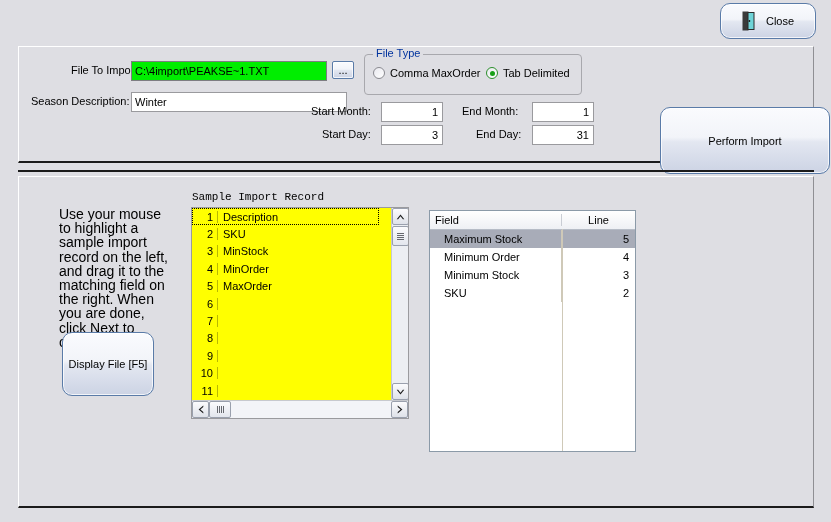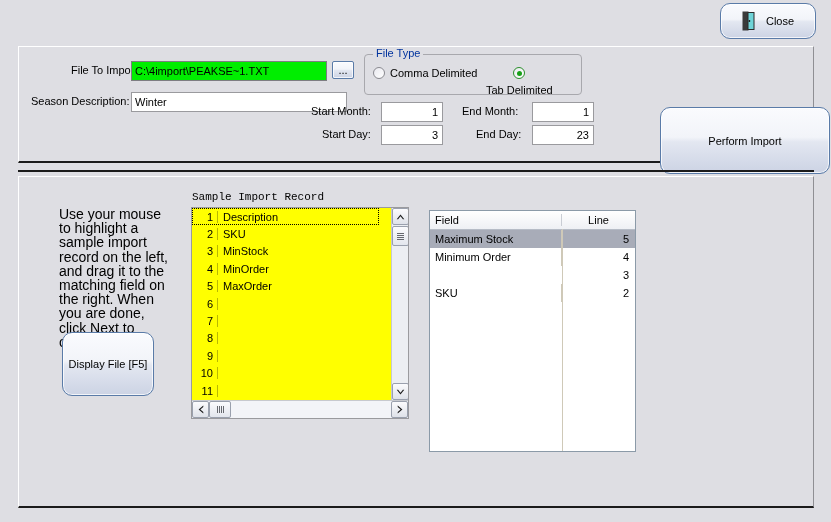--- a/index.html
+++ b/index.html
@@ -98,21 +98,21 @@
     padding: 0 3px;
     color: #00339e;
     font-size: 11px;
   }
   .radio-row {
     position: absolute; top: 20px;
     display: flex; align-items: center; gap: 5px;
     font-size: 11px;
   }
   #radio-comma { left: 354px; }
-  #radio-tab { left: 467px; flex-direction: column; }
+  #radio-tab { left: 467px; }
   .radio-mark {
     width: 12px; height: 12px; border-radius: 50%;
     background: linear-gradient(to bottom right,#e9e9ef,#ffffff);
     border: 1px solid #8a8a90;
     box-sizing: border-box;
     display:flex; align-items:center; justify-content:center;
     flex: 0 0 auto;
   }
   .radio-mark.on { border-color:#2c8f2c; }
   .radio-mark.on::after {
@@ -268,21 +268,21 @@
     font-size: 11px;
     align-items: center;
   }
   #grid-head .hc1 { width: 132px; padding-left: 5px; box-sizing: border-box; border-right: 1px solid #c9cdd4; }
   #grid-head .hc2 { flex:1; text-align: center; }
   .grow {
     display: flex; height: 18px; align-items: center;
     font-size: 11px;
   }
   .grow.sel { background: #a8acb8; }
-  .grow .c1 { width: 132px; padding-left: 5px; box-sizing: border-box; border-right: 1px solid #cfc9b8; height: 100%; display:flex; align-items:center; }
+  .grow .c1 { width: 132px; padding-left: 14px; box-sizing: border-box; border-right: 1px solid #cfc9b8; height: 100%; display:flex; align-items:center; }
   .grow .c2 { flex:1; text-align: right; padding-right: 6px; box-sizing: border-box; }
   #grid-fill {
     border-right: none;
     position: absolute;
     left: 132px; top: 18px; bottom: 0;
     width: 1px; background: #cfc9b8;
   }
 </style>
 </head>
 <body>
@@ -313,28 +313,28 @@
     <span class="lbl" style="left:292px; top:58px;">Start Month:</span>
     <div class="txtbox num" id="sm-input">1</div>
 
     <span class="lbl" style="left:303px; top:81px;">Start Day:</span>
     <div class="txtbox num" id="sd-input">3</div>
 
     <span class="lbl" style="left:443px; top:58px;">End Month:</span>
     <div class="txtbox num" id="em-input">1</div>
 
     <span class="lbl" style="left:457px; top:81px;">End Day:</span>
-    <div class="txtbox num" id="ed-input">23</div>
+    <div class="txtbox num" id="ed-input">31</div>
 
     <div id="filetype-group"></div>
     <span id="filetype-legend">File Type</span>
 
     <div class="radio-row" id="radio-comma">
       <span class="radio-mark"></span>
-      <span>Comma Delimited</span>
+      <span>Comma MaxOrder</span>
     </div>
     <div class="radio-row" id="radio-tab">
       <span class="radio-mark on"></span>
       <span>Tab Delimited</span>
     </div>
 
     <div class="btn" id="perform-btn">Perform Import</div>
   </div>
 
   <div id="sep-line"></div>
@@ -448,20 +448,21 @@
       <div id="grid-body">
           <div class="grow sel">
             <div class="c1">Maximum Stock</div>
             <div class="c2">5</div>
           </div>
           <div class="grow">
             <div class="c1">Minimum Order</div>
             <div class="c2">4</div>
           </div>
           <div class="grow">
+            <div class="c1">Minimum Stock</div>
             <div class="c2">3</div>
           </div>
           <div class="grow">
             <div class="c1">SKU</div>
             <div class="c2">2</div>
           </div>
         </div>
       <div id="grid-fill"></div>
     </div>
 

